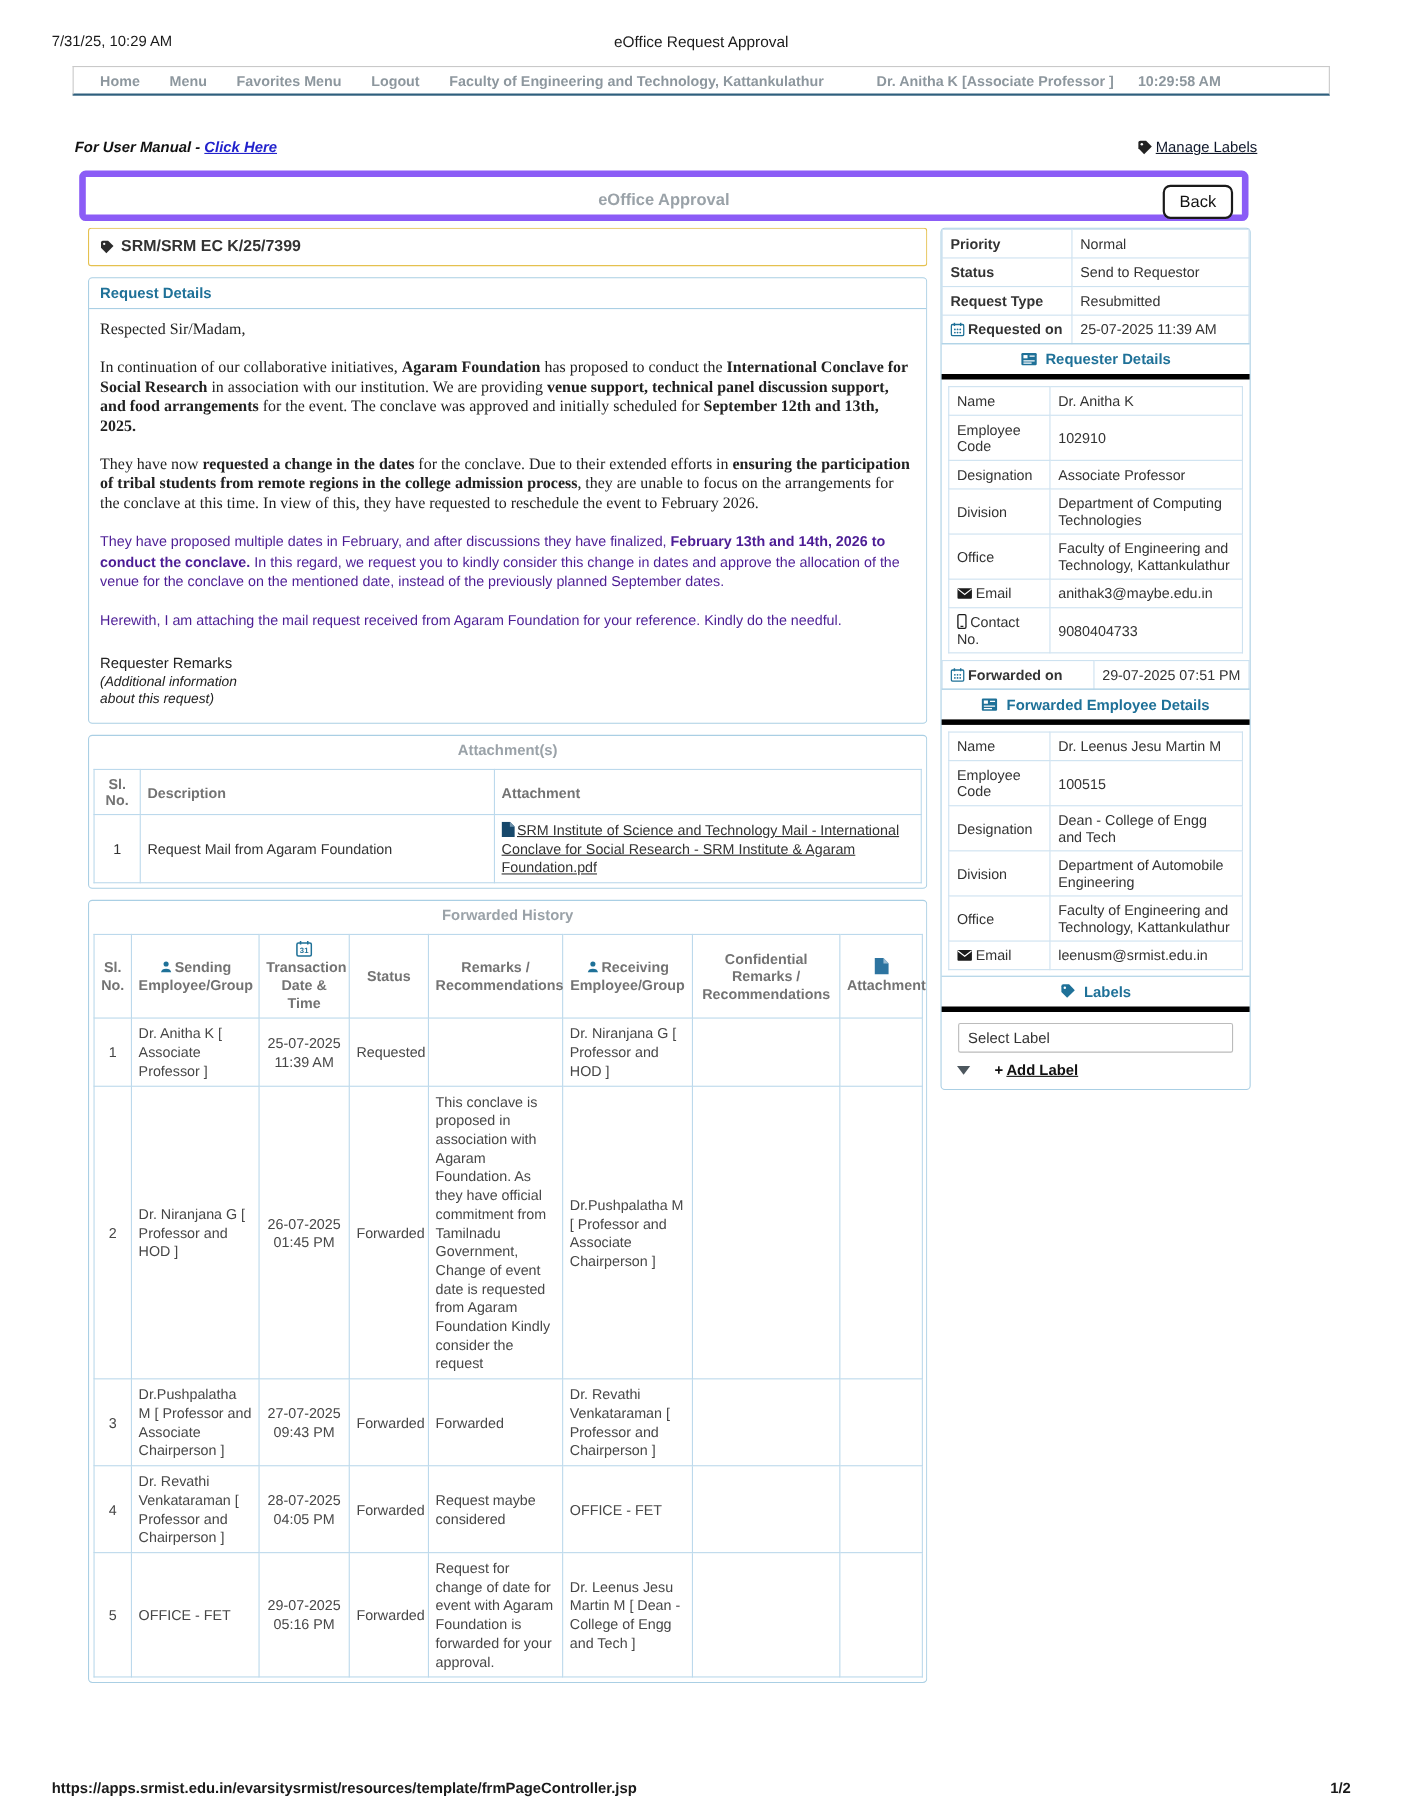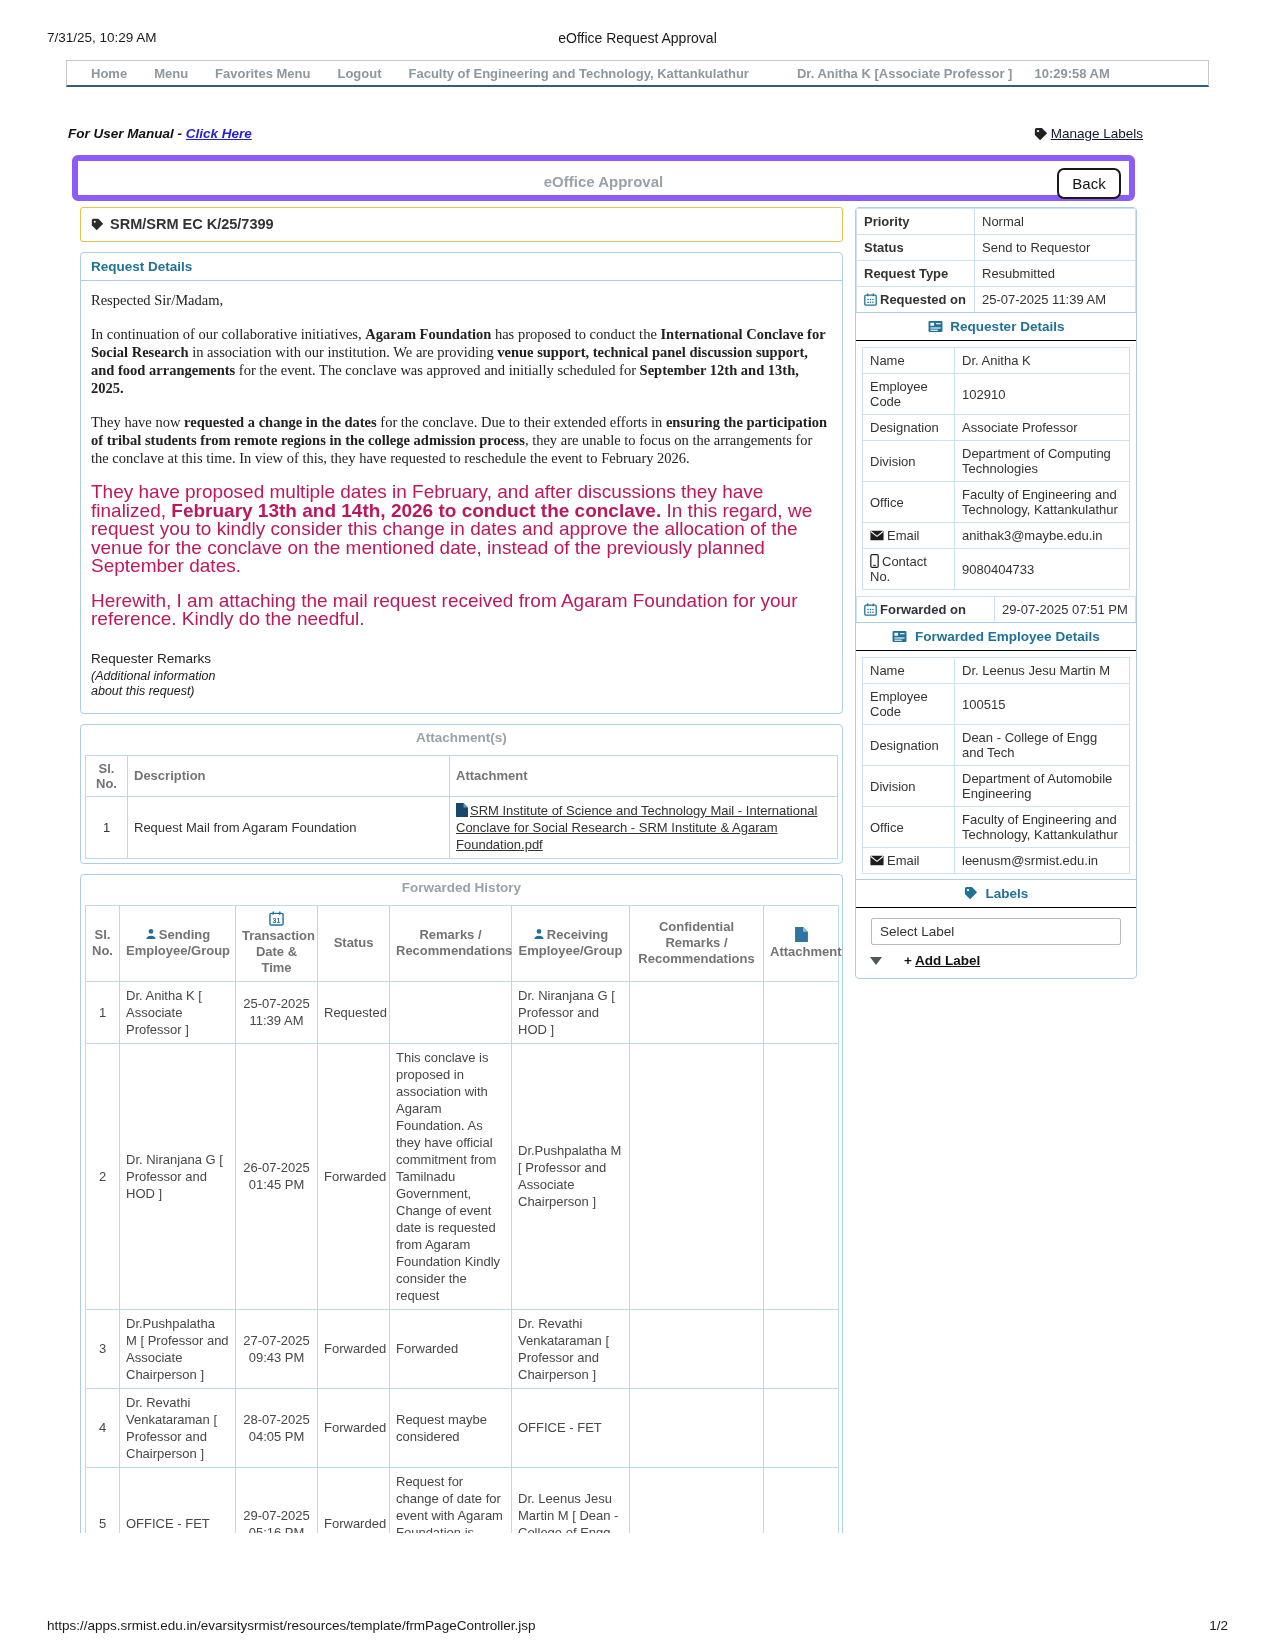--- a/index.html
+++ b/index.html
@@ -4,21 +4,21 @@
 <style>
   * { margin:0; padding:0; box-sizing:border-box; }
   html,body { background:#fff; }
   .page { position:relative; width:1275px; height:1650px; background:#fff; overflow:hidden;
           font-family:"Liberation Sans", sans-serif; color:#333; }
 
   
   .print-header { position:absolute; top:30px; left:47px; right:47px; height:18px; font-size:13.5px; color:#1a1a1a; }
   .print-header .ph-left { position:absolute; left:0; top:0; }
   .print-header .ph-center { position:absolute; left:0; right:0; text-align:center; top:0; font-size:14px; }
-  .print-footer { position:absolute; top:1618px; left:47px; right:47px; font-size:13.5px; color:#1a1a1a; display:flex; justify-content:space-between; }
+  .print-footer { position:absolute; top:1618px; left:47px; right:47px; font-size:13.5px; color:#1a1a1a; display:flex; justify-content:space-between;font-weight:bold; }
 
   
   .navbar { position:absolute; top:60px; left:66px; width:1143px; height:27px; border:1px solid #c9c9c9;
             border-bottom:2px solid #2e5f7d; background:#fff; display:flex; align-items:center;
             padding-left:24px; color:#8d979e; font-weight:bold; font-size:13px; white-space:nowrap; }
   .navbar .nav-item { margin-right:27px; cursor:pointer; }
   .navbar .nav-org { margin-right:25px; }
   .navbar .nav-user { margin-left:23px; margin-right:22px; }
 
   
@@ -46,21 +46,21 @@
   .req-title { font-weight:bold; font-size:14.5px; color:#3d3d3d; margin-top:5px; }
 
   
   .panel { border:1px solid #aacfe4; border-radius:4px; background:#fff; margin-bottom:10px; }
   .panel-head-left { padding:6px 10px; border-bottom:1px solid #aacfe4; color:#1f7198; font-weight:bold; font-size:13.5px; }
   .panel-head-center { padding:5px 10px 6px; text-align:center; color:#9aa2a8; font-weight:bold; font-size:13.5px; }
 
   
   .details-body { padding:10px 12px 14px 10px; }
   .serif { font-family:"Liberation Serif", serif; font-size:14.5px; line-height:18px; color:#222; }
-  .sans-para { font-size:19px; line-height:18.5px; color:#be185d; }
+  .sans-para { font-size:13px; line-height:18.5px; color:#4c1d95; }
   .para { margin-top:16px; }
   .remarks-row { display:flex; margin-top:22px; }
   .remarks-label { width:152px; flex:none; font-size:13.5px; color:#222; line-height:16px; }
   .remarks-sub { font-style:italic; font-size:12.5px; color:#222; margin-top:2px; line-height:15px; }
   .remarks-value { font-size:13.5px; color:#333; line-height:18px; padding-top:2px; }
 
   
   table.grid { border-collapse:collapse; width:100%; }
   .table-wrap { padding:4px; }
   table.grid th, table.grid td { border:1px solid #bcd9ec; font-size:13px; padding:5px 6px; vertical-align:middle; }
@@ -71,21 +71,21 @@
   .hist th { text-align:center; line-height:16px; padding:6px 4px; }
   .hist td { color:#474747; line-height:17px; }
   .hist .icon-above { display:block; margin:0 auto 2px; }
 
   
   .side-outer { border:1px solid #aacfe4; border-radius:4px; padding:0 0 10px 0; }
   table.side { border-collapse:collapse; width:100%; }
   table.side td { border:1px solid #cde2f0; font-size:13px; padding:5px 7px; vertical-align:middle; color:#333; }
   td.side-label { color:#1f7198; font-weight:bold; }
   td.side-label-dark { color:#333; font-weight:normal; }
-  .side-head { border-top:1px solid #aacfe4; border-bottom:1px solid #000000; text-align:center;
+  .side-head { border-top:1px solid #aacfe4; border-bottom:5px solid #000000; text-align:center;
                color:#1f7198; font-weight:bold; font-size:13.5px; padding:6px 4px; margin-top:-1px; }
   .side-head svg { vertical-align:-2px; margin-right:4px; }
   .side-inset { padding:6px 6px 6px 6px; }
   .fw-on td { border:1px solid #cde2f0; }
   .select-label-input { display:block; width:250px; margin:10px auto 0; height:27px; border:1px solid #bbb;
                         border-radius:2px; font-size:13.5px; color:#333; padding:3px 8px;
                         font-family:"Liberation Sans", sans-serif; background:#fff; }
   .add-label-row { display:flex; align-items:center; margin:8px 0 0 14px; font-size:13.5px; color:#111; }
   .dd-arrow { width:0; height:0; border-left:6px solid transparent; border-right:6px solid transparent;
               border-top:8px solid #4d575e; margin-right:22px; cursor:pointer; }

